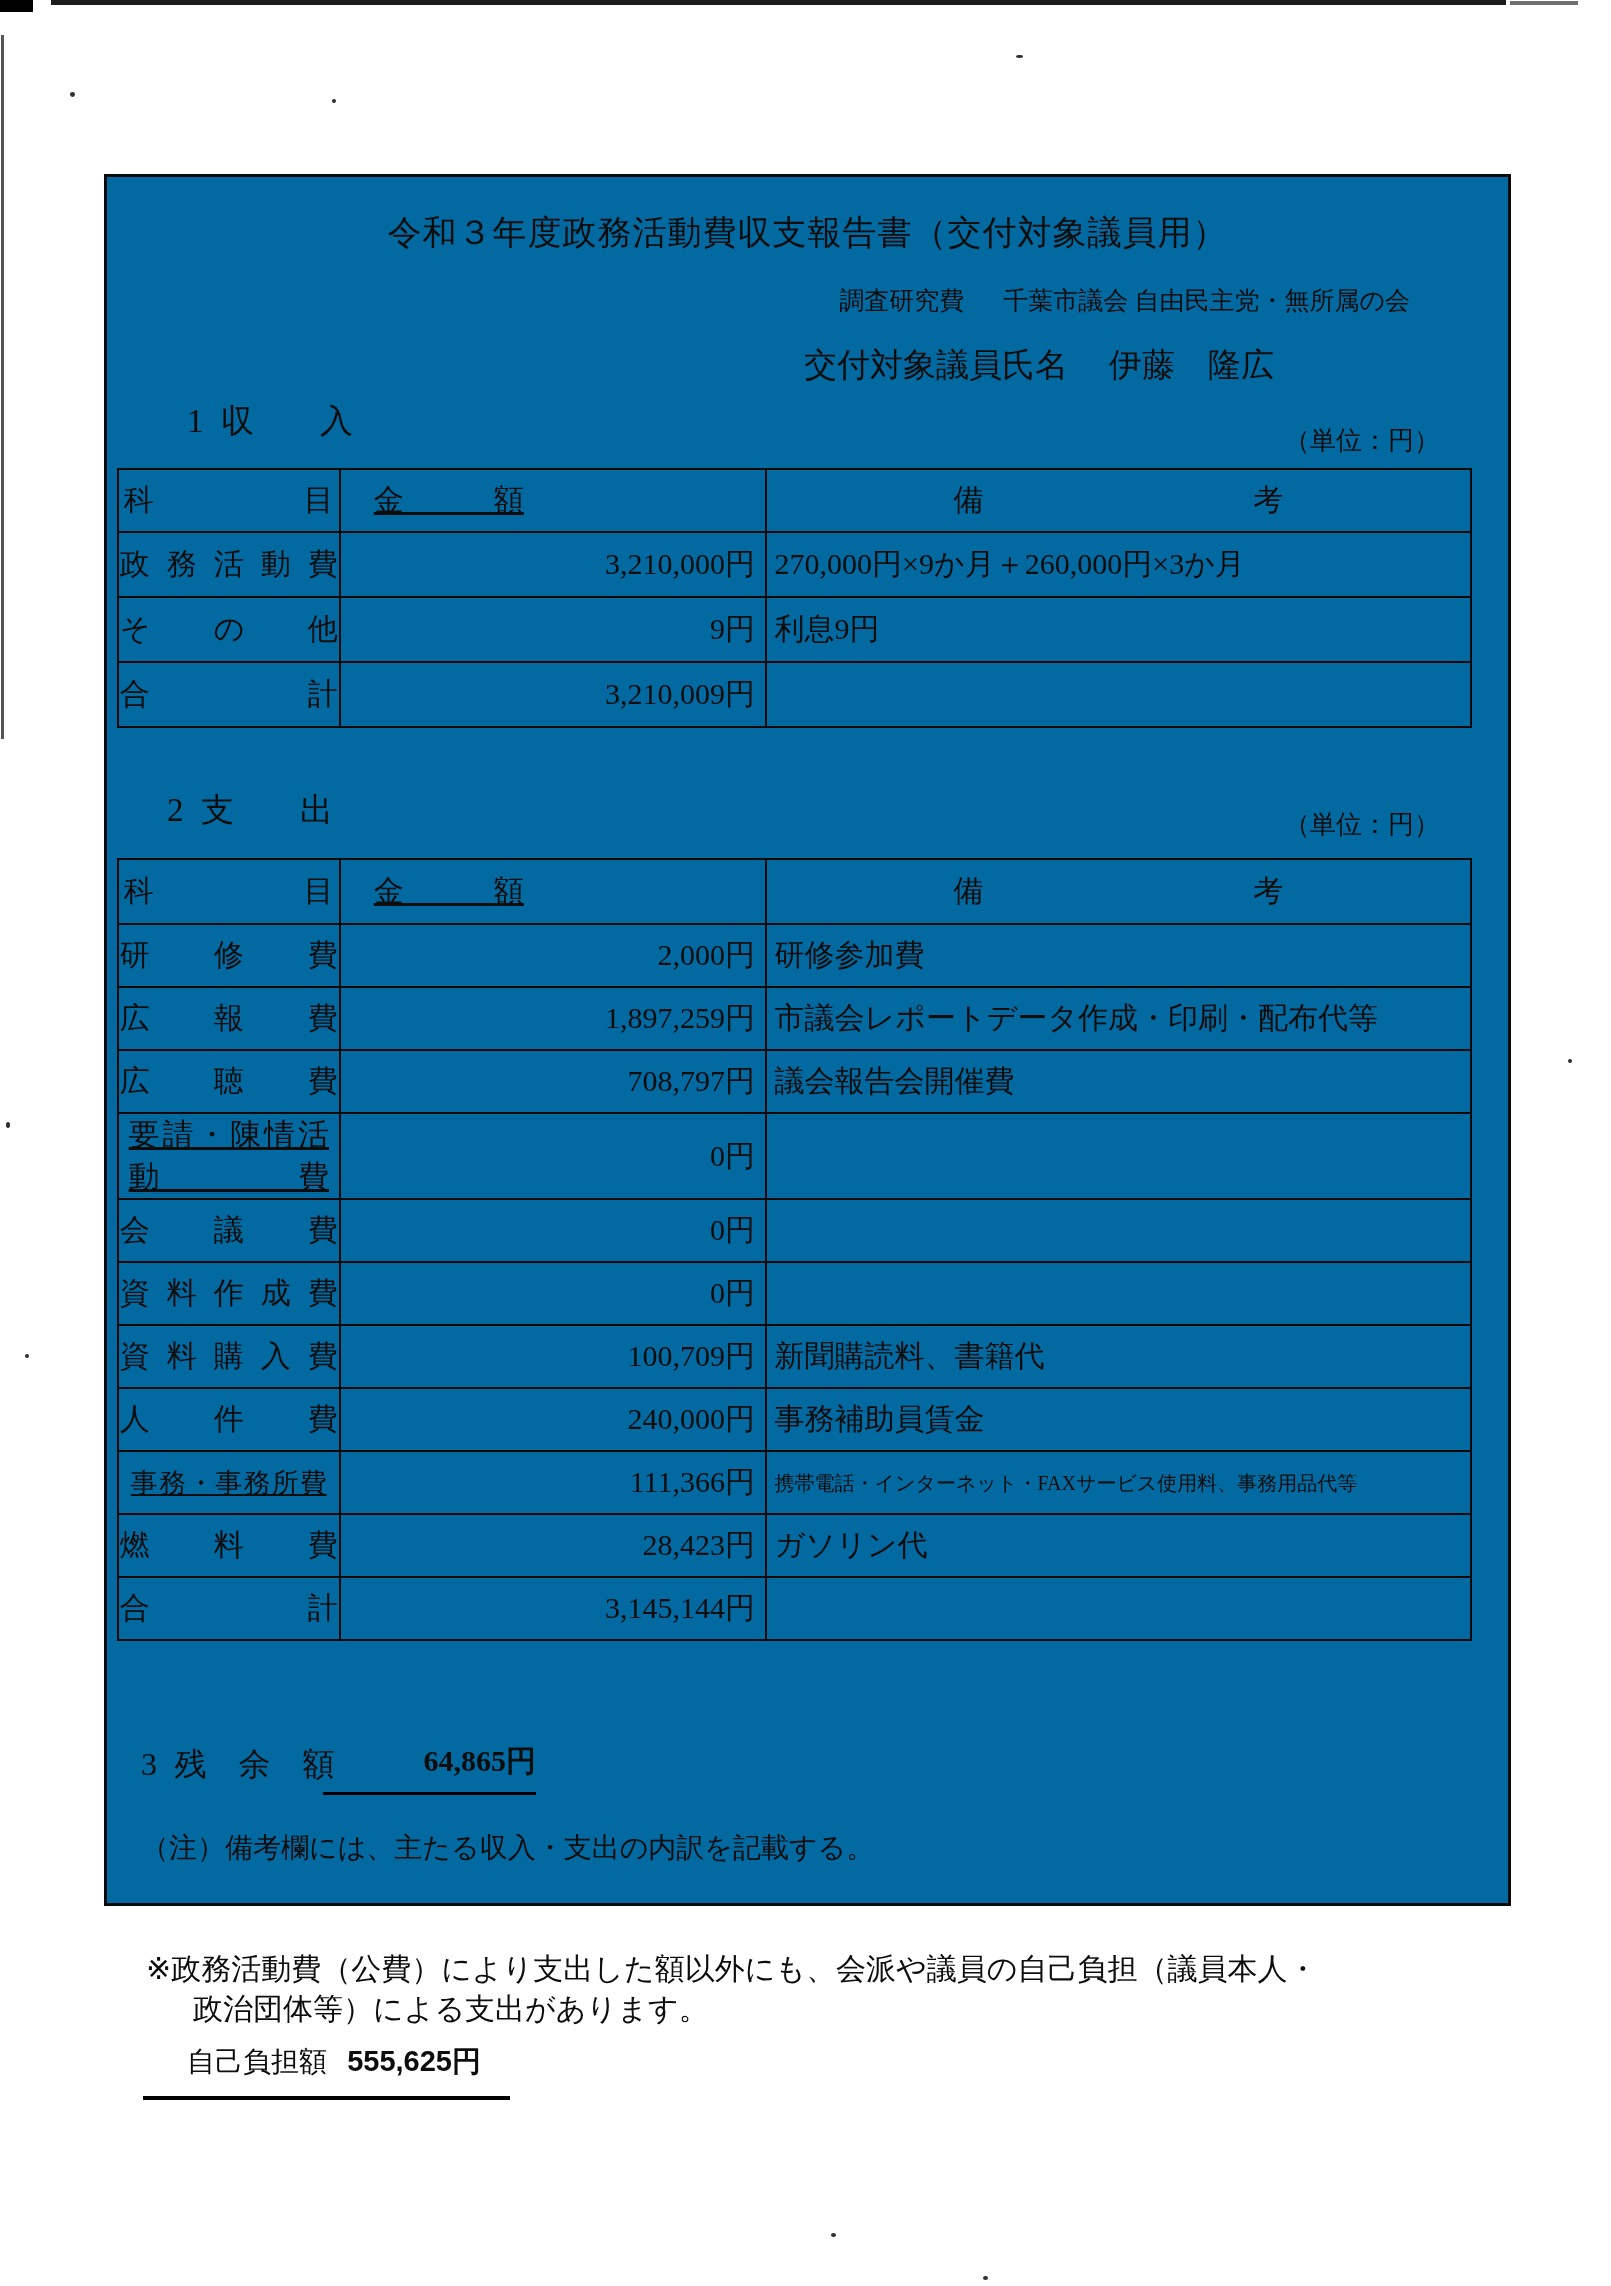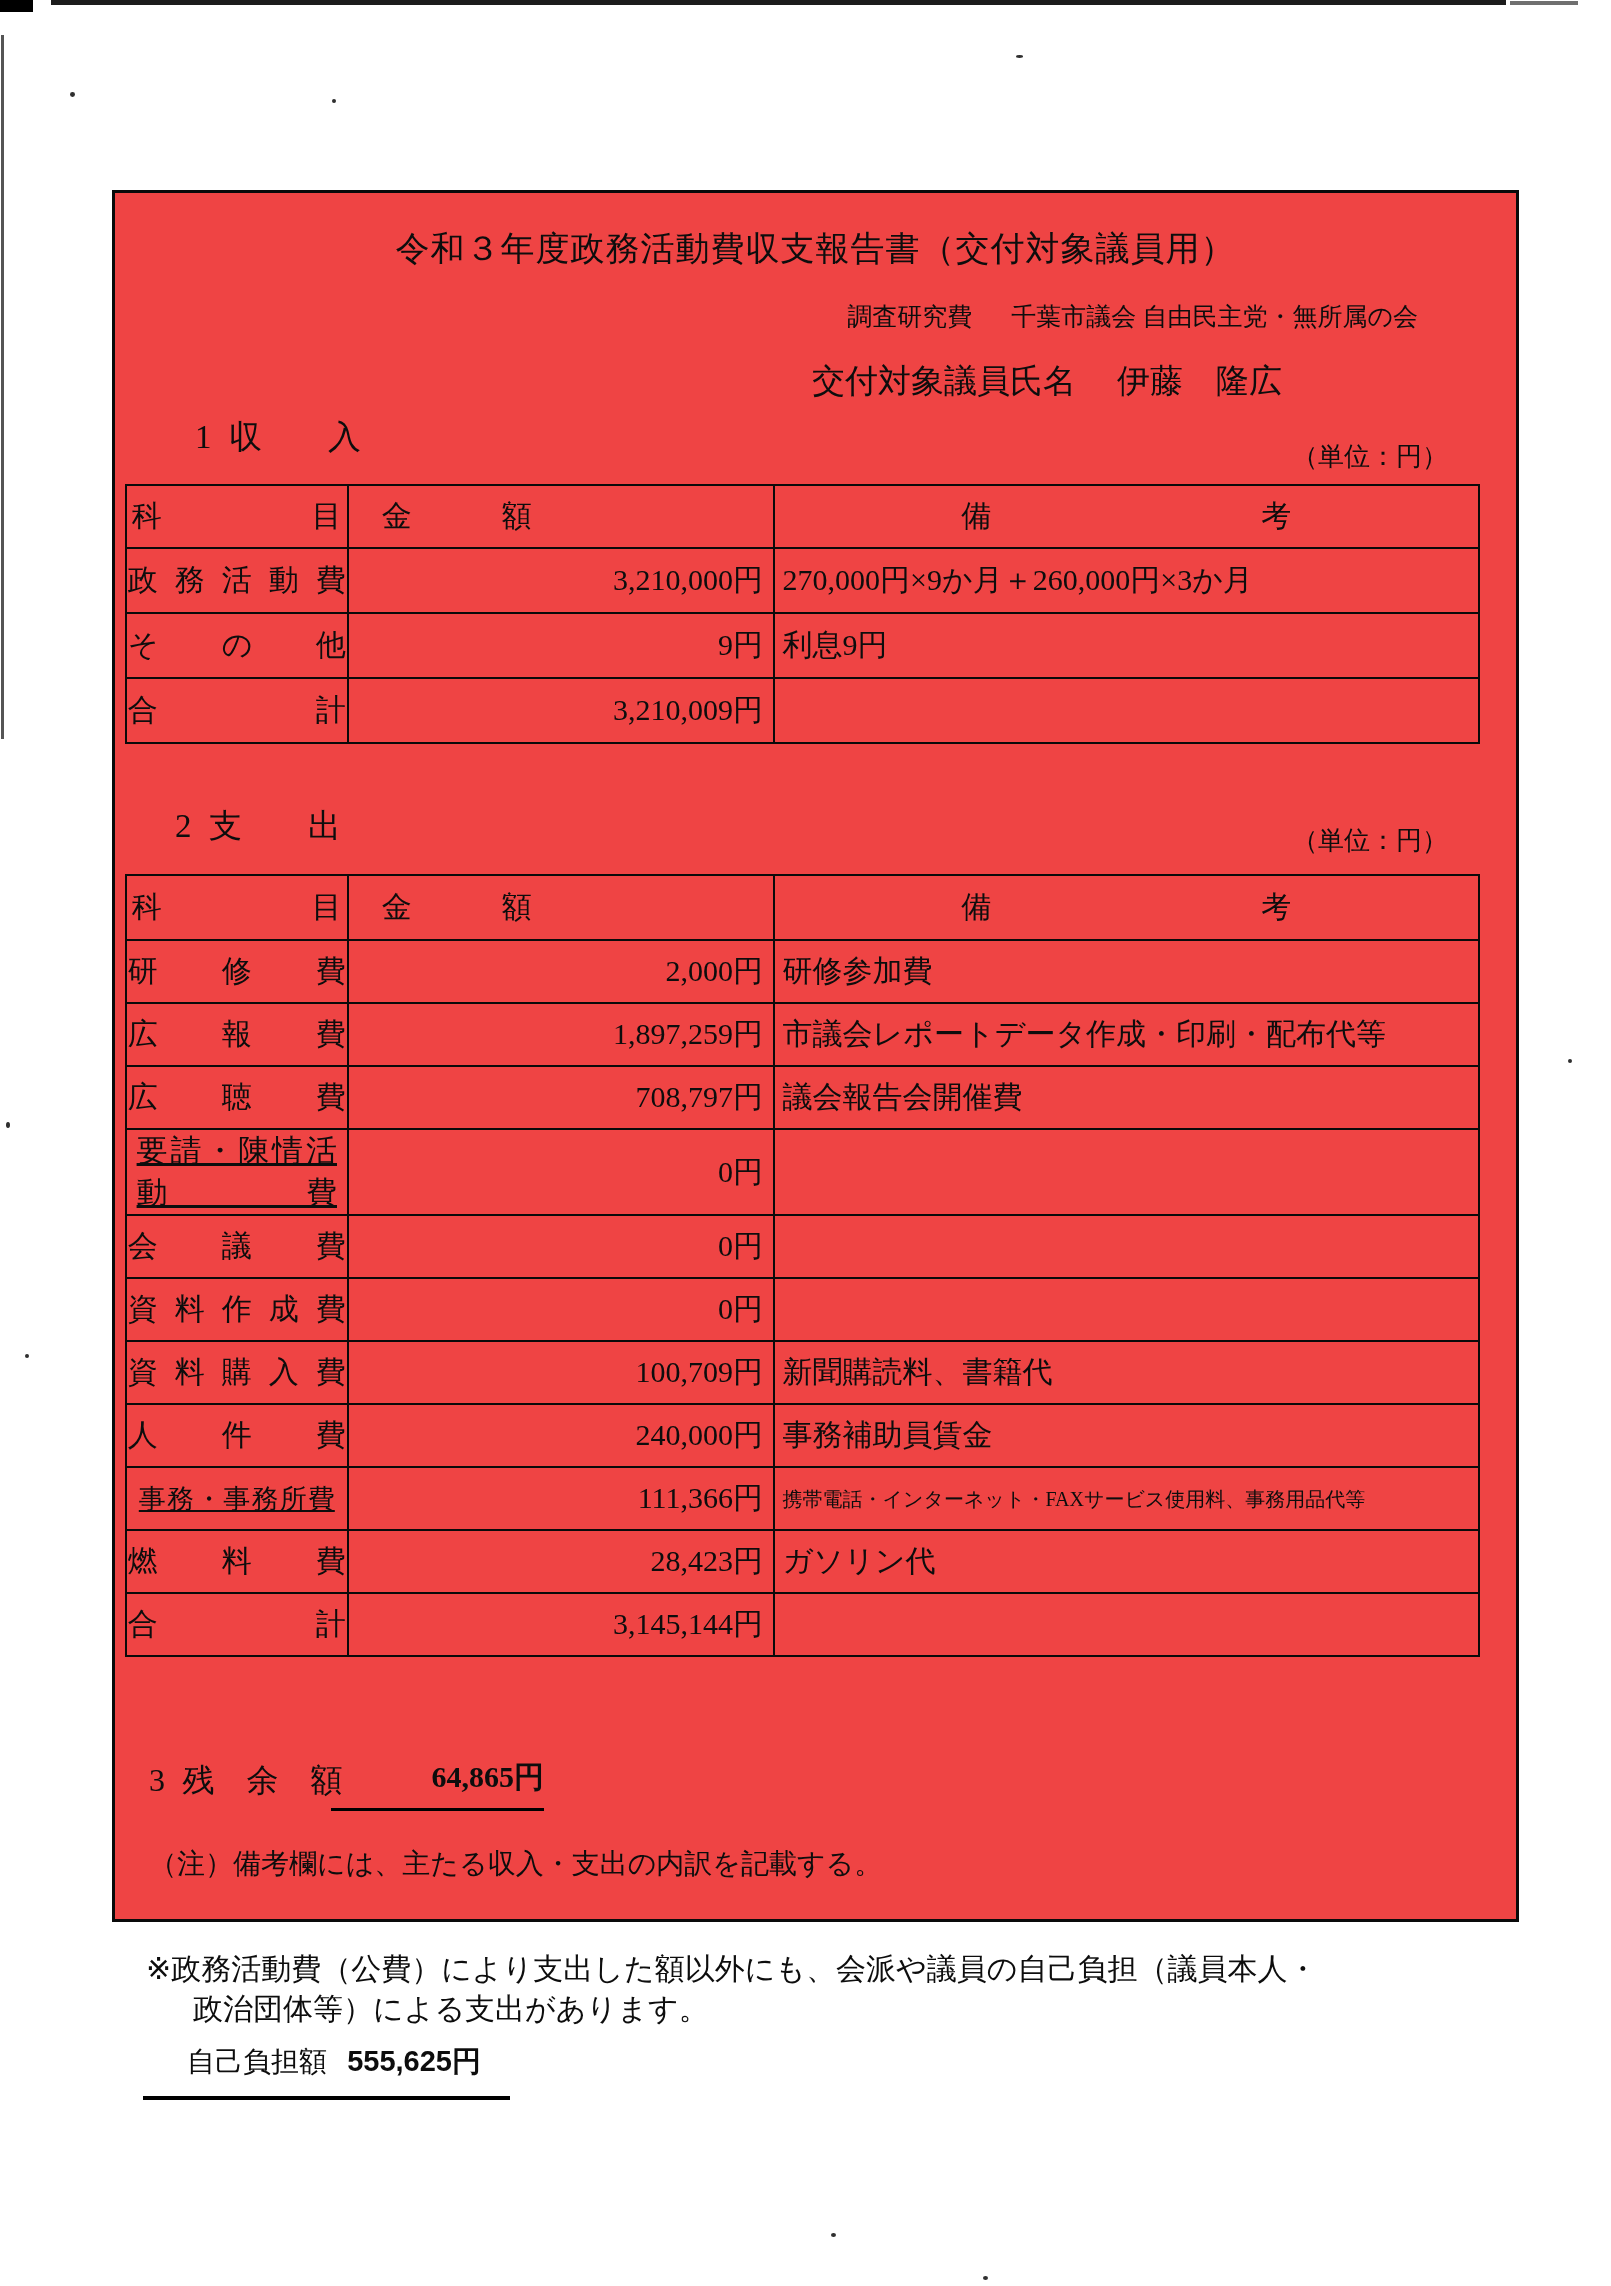--- a/index.html
+++ b/index.html
@@ -21,25 +21,24 @@
   .s2{left:332px;top:99px;width:3.9px;height:3.9px;}
   .s3{left:1016px;top:55px;width:6.8px;height:2.9px;}
   .s4{left:25px;top:1354px;width:3.9px;height:3.9px;}
   .s5{left:831px;top:2233px;width:4.9px;height:3.9px;}
   .s6{left:983px;top:2276px;width:4.9px;height:3.9px;}
   .s7{left:1568px;top:1059px;width:3.9px;height:3.9px;}
   .s8{left:5.9px;top:1122px;width:3.9px;height:5.9px;}
 
   
   .doc{
-    position:absolute;left:112px;top:174px;
+    position:absolute;left:104px;top:174px;
     width:1401px;height:1726px;
     border:3.9px solid #0a0a0a;
-    background:#ef4444;
-    margin-top:16px;
+    background:#0369a1;
   }
   .title{
     position:absolute;top:33px;left:0;width:100%;
     text-align:center;font-size:34px;letter-spacing:1px;white-space:nowrap;
   }
   .faction{position:absolute;top:107px;right:98px;font-size:25px;white-space:nowrap;}
   .faction .lbl{margin-right:39px;}
   .member{position:absolute;top:166px;right:234px;font-size:33px;white-space:nowrap;}
   .member .lbl{margin-right:41px;}
 
@@ -66,21 +65,21 @@
     overflow:hidden;
   }
   .income{top:291px;}
   .income thead tr{height:63px;}
   .income tbody tr{height:65px;}
   .exp{top:681px;}
   .exp thead tr{height:65px;}
   .exp tbody tr{height:63px;}
 
   .h-item{text-align:center;}
-  .h-amount{text-align:left;padding-left:33px;}
+  .h-amount{text-align:left;padding-left:33px;text-decoration:underline;}
   .h-note{text-align:center;}
 
   .cell-item{text-align:justify;text-align-last:justify;padding:0 1px;}
   .cell-item.tight{font-size:31px;padding:0 9.8px;text-decoration:underline;}
   .cell-item.mid{font-size:27px;padding:0 12px;text-decoration:underline;}
   .cell-amount{text-align:right;padding-right:9.8px;white-space:nowrap;}
   .cell-note{text-align:left;padding-left:7.8px;}
   .cell-note.small{font-size:20px;line-height:1.2;padding-right:59px;padding-top:2px;padding-bottom:2px;}
 
   

